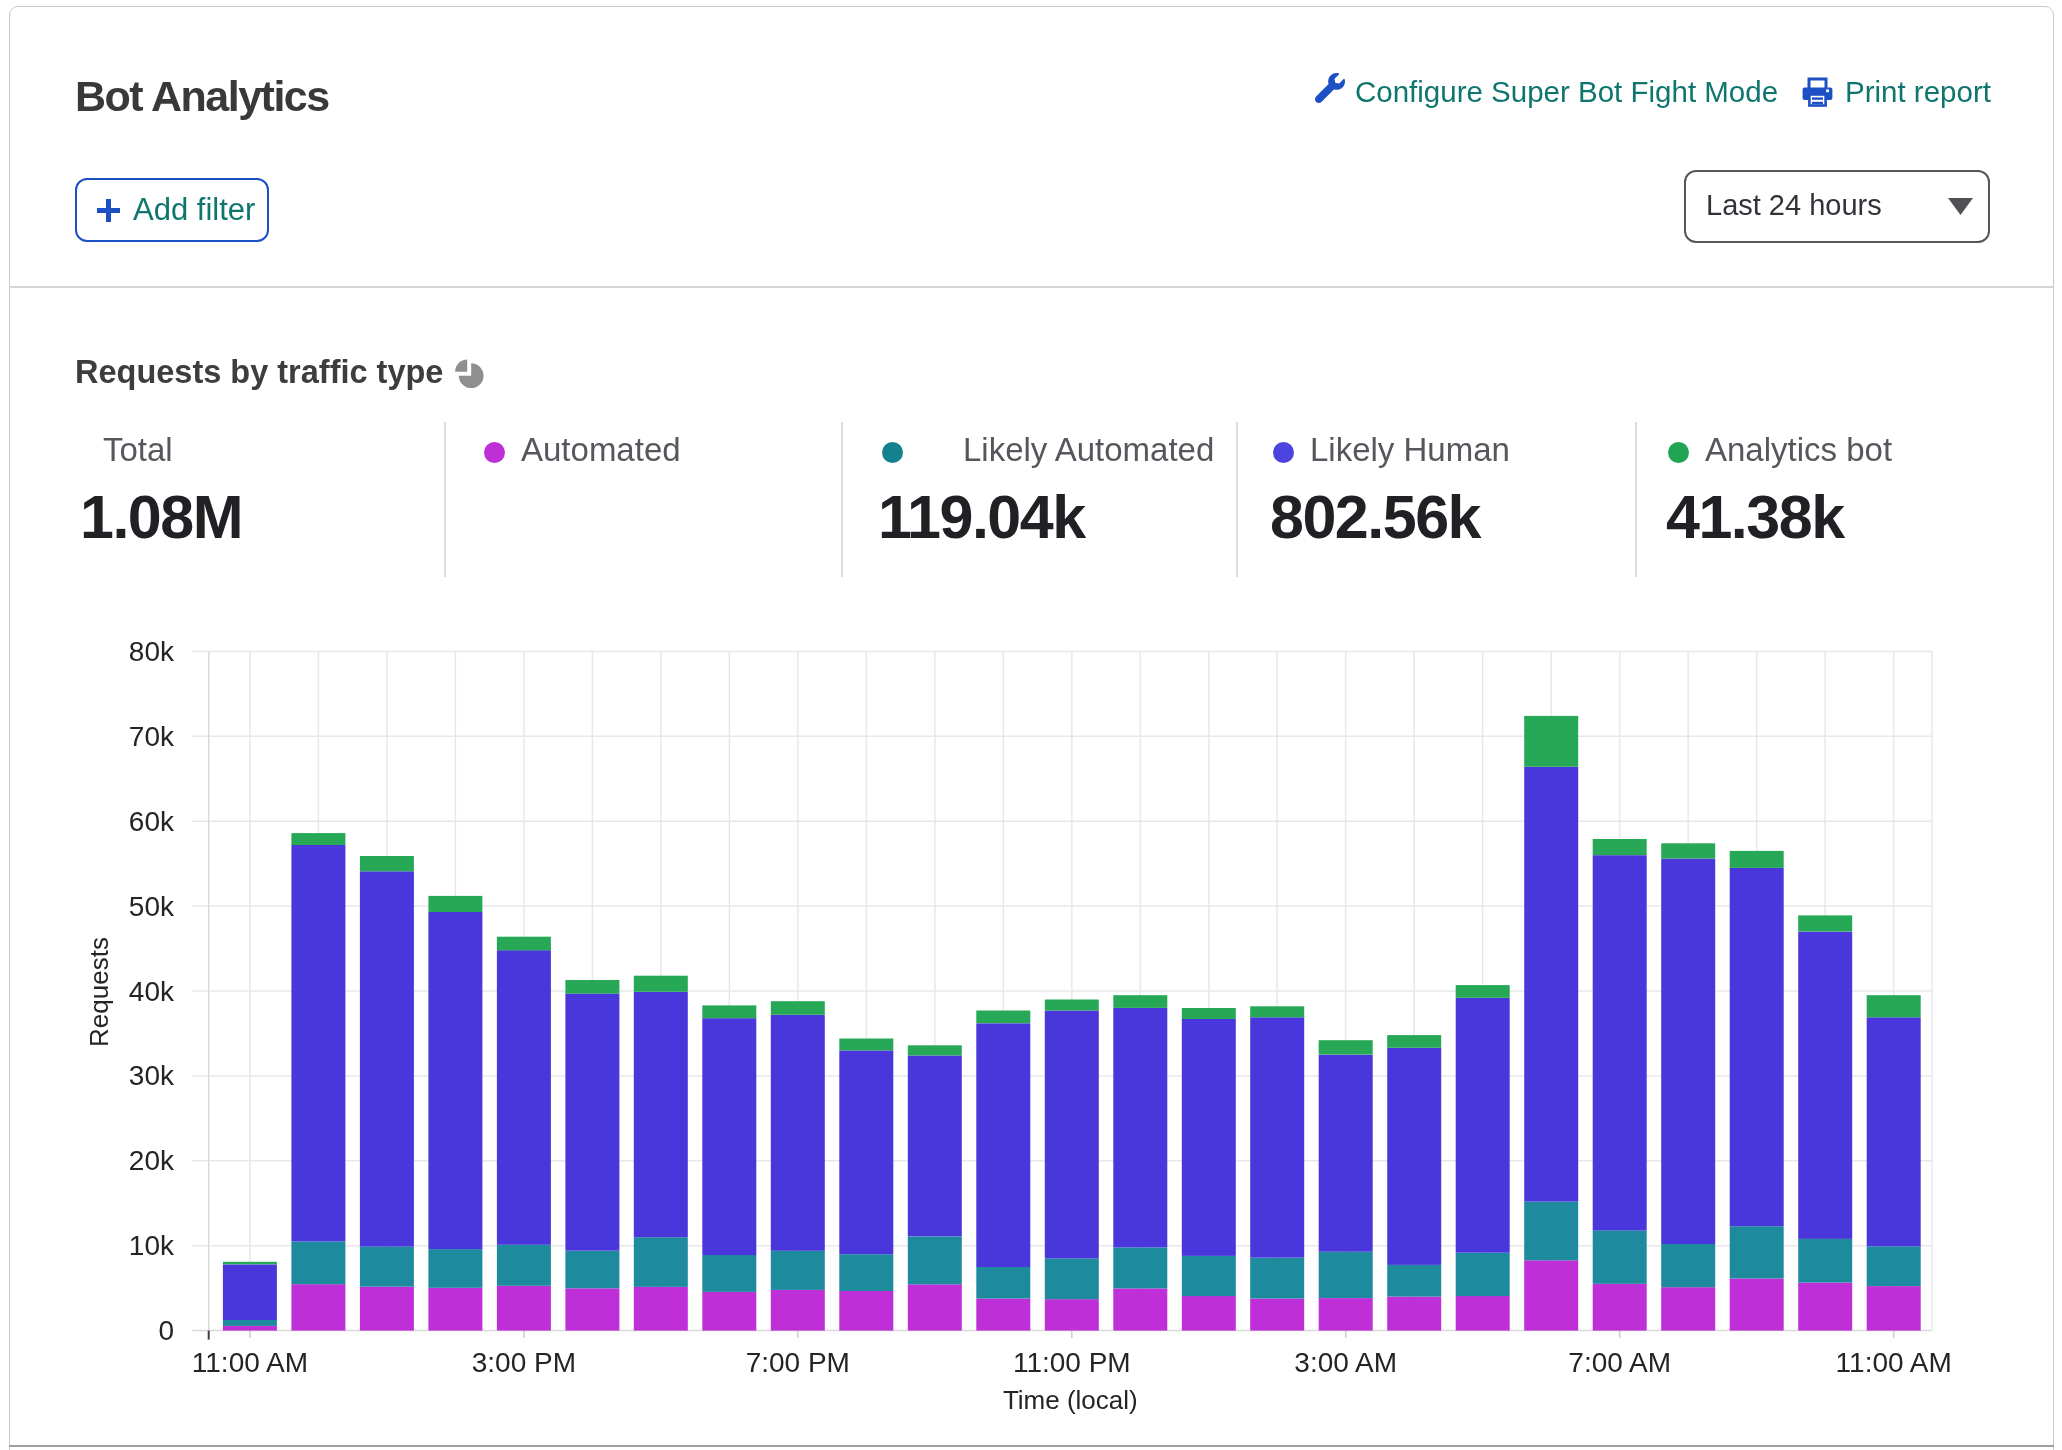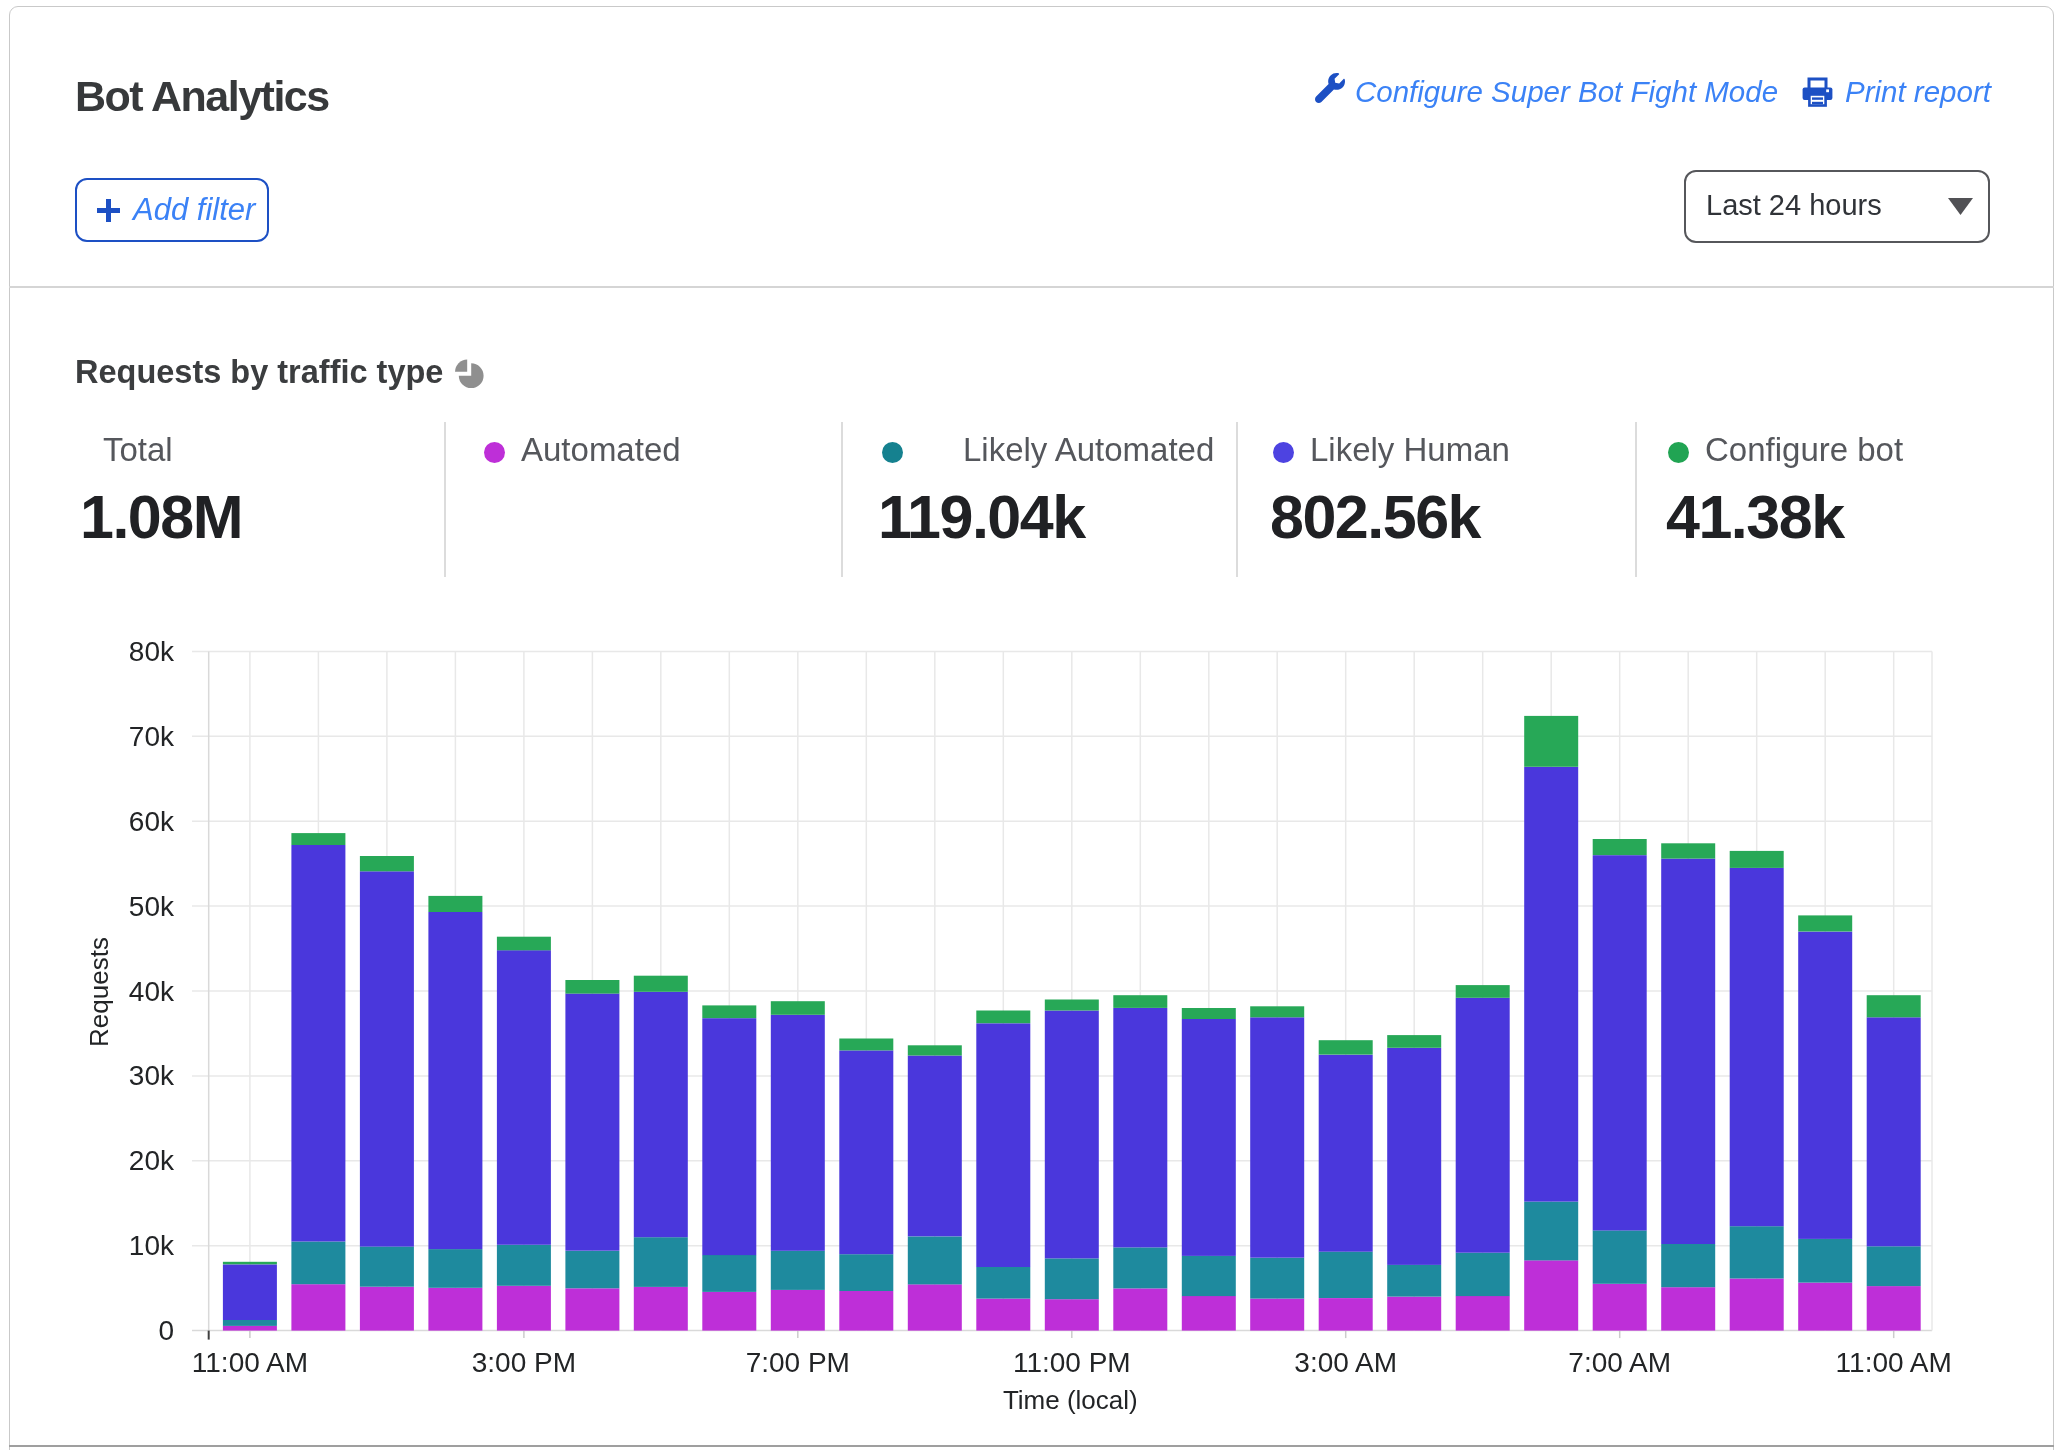--- a/index.html
+++ b/index.html
@@ -2,21 +2,21 @@
 <html><head>
 <meta charset="utf-8">
 <style>
 * { margin:0; padding:0; box-sizing:border-box; }
 html,body { width:2062px; height:1450px; background:#fff; font-family:"Liberation Sans", sans-serif; }
 #page { position:absolute; left:0; top:0; width:2062px; height:1450px; overflow:hidden; }
 .card { position:absolute; left:9px; top:6px; width:2045px; height:1600px;
   border:1.5px solid #c9c9c9; border-radius:9px; background:#fff; }
 .abs { position:absolute; }
 .title { font-size:43px; font-weight:700; color:#37393b; letter-spacing:-1.5px; }
-.link { font-size:29.5px; color:#3b82f6;font-style:italic; }
+.link { font-size:29.5px; color:#0f766e; }
 .h2 { font-size:32.5px; font-weight:700; color:#3b3d3f; }
 .slabel { font-size:33px; color:#55575c; }
 .snum { font-size:61px; font-weight:700; color:#202124; letter-spacing:-1.5px; }
 .dot { position:absolute; width:21px; height:21px; border-radius:50%; }
 .vdiv { position:absolute; width:1.5px; background:#dcdcdc; top:422px; height:155px; }
 .tick { font-size:28px; fill:#222426; font-family:"Liberation Sans", sans-serif; }
 .axt { font-size:26px; fill:#222426; font-family:"Liberation Sans", sans-serif; }
 </style>
 </head>
 <body>
@@ -74,21 +74,21 @@
 
 <div class="dot" style="left:882px; top:442px; background:#15818f;"></div>
 <div class="abs slabel" style="left:919px; top:431px;margin-left:44px;">Likely Automated</div>
 <div class="abs snum" style="left:878px; top:482px;">119.04k</div>
 
 <div class="dot" style="left:1273px; top:442px; background:#4d43e1;"></div>
 <div class="abs slabel" style="left:1310px; top:431px;">Likely Human</div>
 <div class="abs snum" style="left:1270px; top:482px;">802.56k</div>
 
 <div class="dot" style="left:1668px; top:442px; background:#21a453;"></div>
-<div class="abs slabel" style="left:1705px; top:431px;">Configure bot</div>
+<div class="abs slabel" style="left:1705px; top:431px;">Analytics bot</div>
 <div class="abs snum" style="left:1666px; top:482px;">41.38k</div>
 
 <svg class="abs" style="left:0px; top:600px;" width="2062" height="850" viewBox="0 0 2062 850">
 <line x1="192" y1="645.7" x2="1932.0" y2="645.7" stroke="#e8e8e8" stroke-width="1.5"></line>
 <line x1="192" y1="560.8" x2="1932.0" y2="560.8" stroke="#e8e8e8" stroke-width="1.5"></line>
 <line x1="192" y1="475.9" x2="1932.0" y2="475.9" stroke="#e8e8e8" stroke-width="1.5"></line>
 <line x1="192" y1="391.0" x2="1932.0" y2="391.0" stroke="#e8e8e8" stroke-width="1.5"></line>
 <line x1="192" y1="306.1" x2="1932.0" y2="306.1" stroke="#e8e8e8" stroke-width="1.5"></line>
 <line x1="192" y1="221.2" x2="1932.0" y2="221.2" stroke="#e8e8e8" stroke-width="1.5"></line>
 <line x1="192" y1="136.3" x2="1932.0" y2="136.3" stroke="#e8e8e8" stroke-width="1.5"></line>

